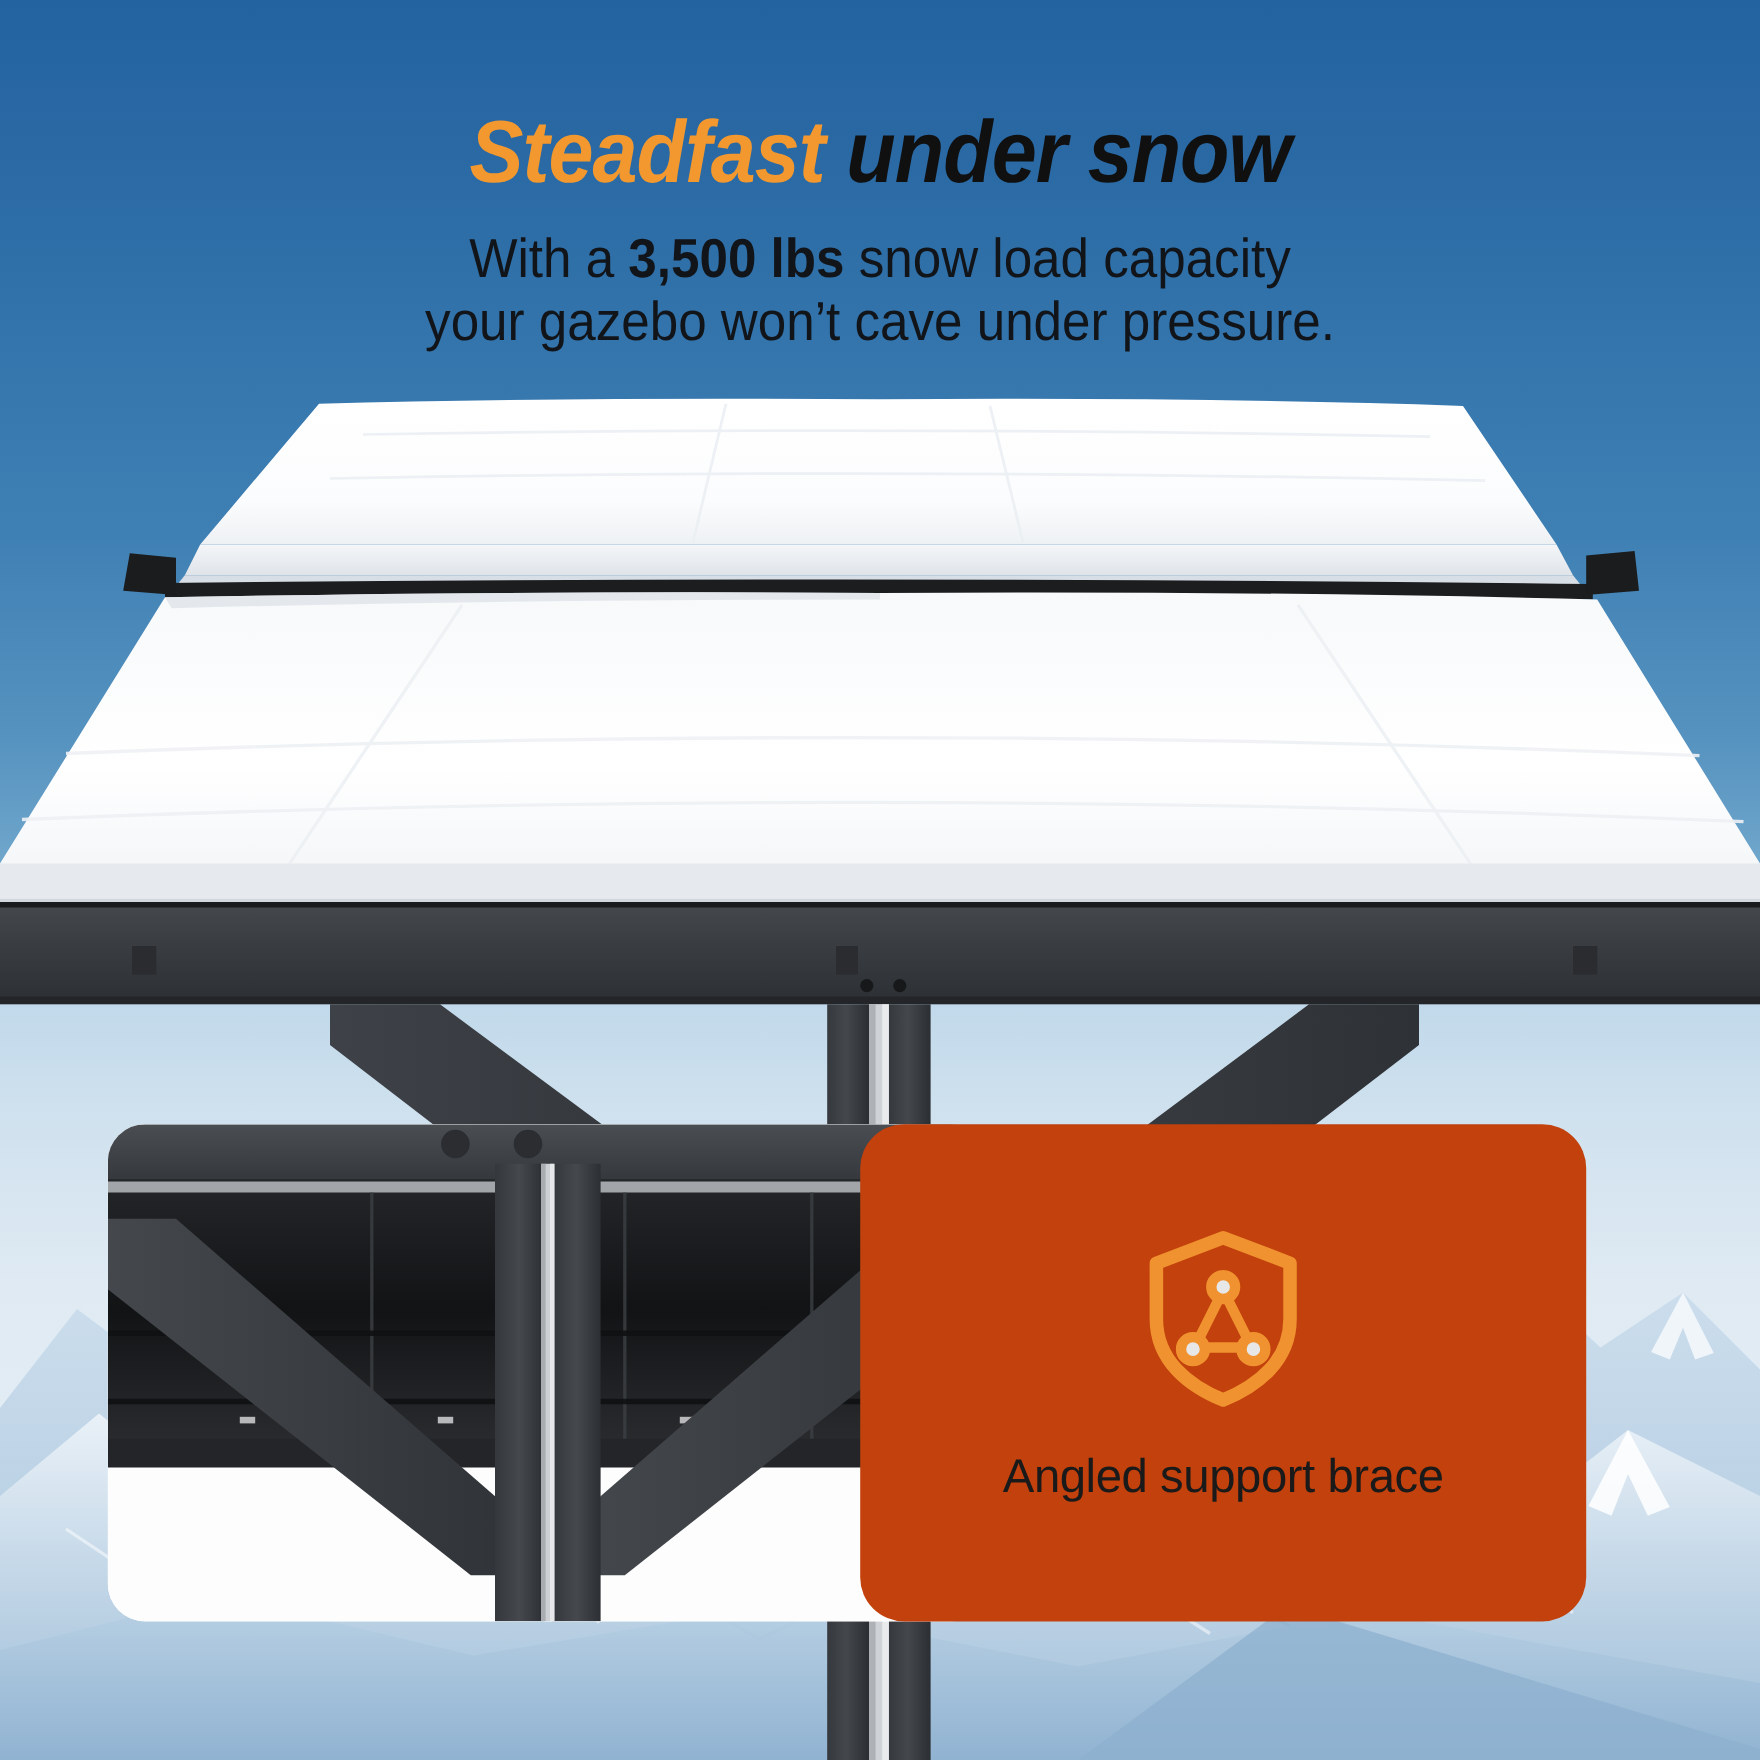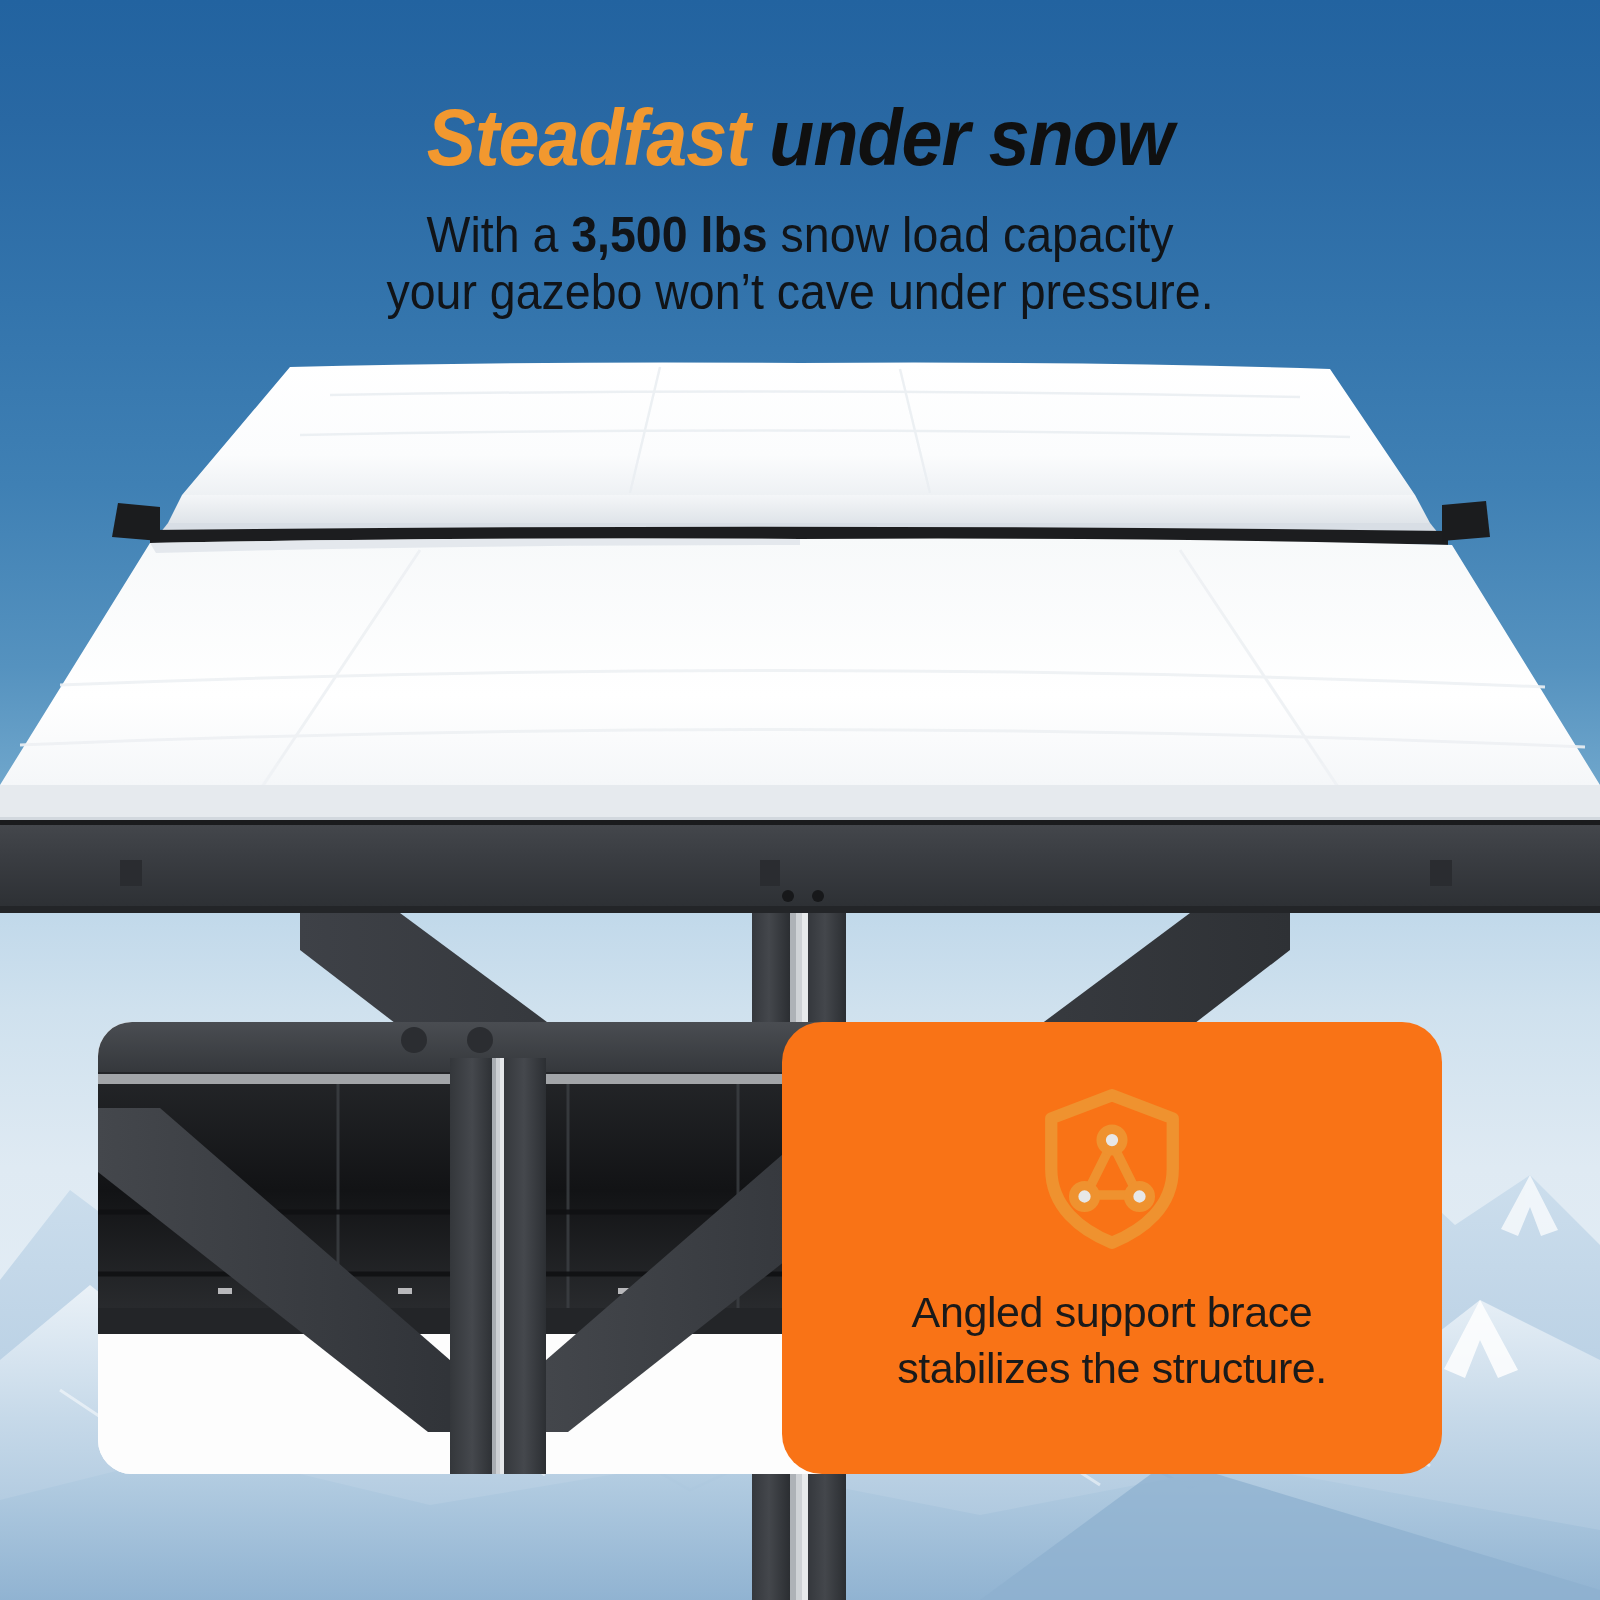--- a/index.html
+++ b/index.html
@@ -61,23 +61,23 @@
   
   .inset{
     position:absolute;left:98px;top:1022px;width:800px;height:452px;
     border-radius:34px;overflow:hidden;background:#ffffff;
   }
   .inset svg{display:block;}
 
   
   .card{
     position:absolute;left:782px;top:1022px;width:660px;height:452px;
-    background:#f97316;border-radius:40px;
+    background:#c2410c;border-radius:40px;
     display:flex;flex-direction:column;align-items:center;
-    justify-content:flex-start;padding-top:66px;box-sizing:border-box;
+    justify-content:flex-start;padding-top:96px;box-sizing:border-box;
   }
   .shield-wrap{width:146px;height:162px;}
   .shield-wrap svg{display:block;width:146px;height:162px;}
   .card-caption{
     margin-top:34px;text-align:center;color:#1a1a1a;
     font-size:43px;line-height:56px;
     font-family:"Liberation Sans",sans-serif;
     letter-spacing:-.4px;
   }
 </style>
@@ -321,21 +321,20 @@
         </g>
         <g fill="#e7e7e7" stroke="#EF922F" stroke-width="6.5">
           <circle cx="50" cy="36" r="7.5"></circle>
           <circle cx="31" cy="75" r="7.5"></circle>
           <circle cx="69" cy="75" r="7.5"></circle>
         </g>
       </svg>
     </div>
     <div class="card-caption">
       <div>Angled support brace</div>
-      <div>stabilizes the structure.</div>
     </div>
   </div>
 
   <div class="headline"><span class="hl-accent">Steadfast</span><span> under snow</span></div>
 
   <div class="subtitle">
     <div><span>With a </span><b>3,500 lbs</b><span> snow load capacity</span></div>
     <div>your gazebo won’t cave under pressure.</div>
   </div>
 

